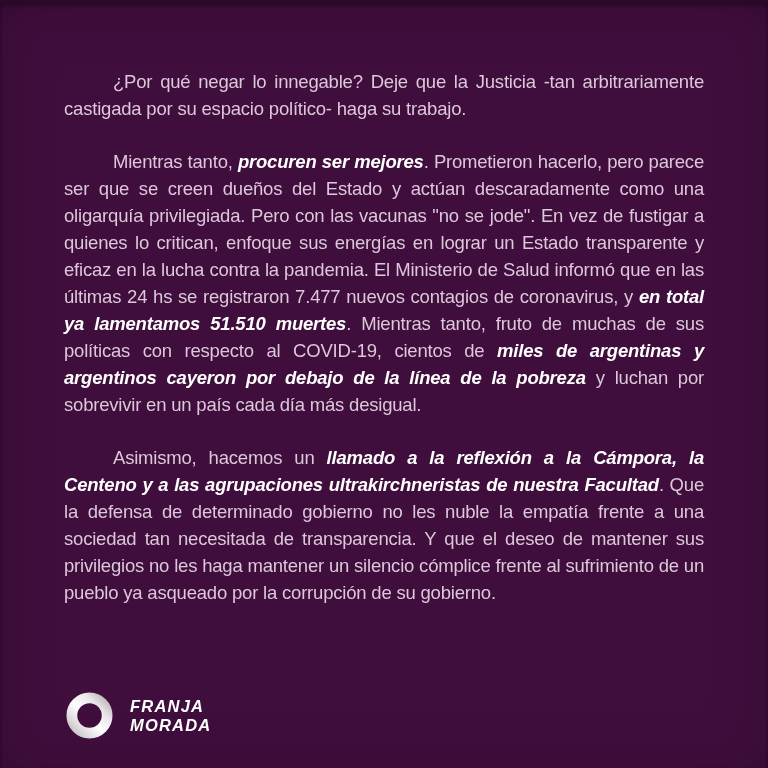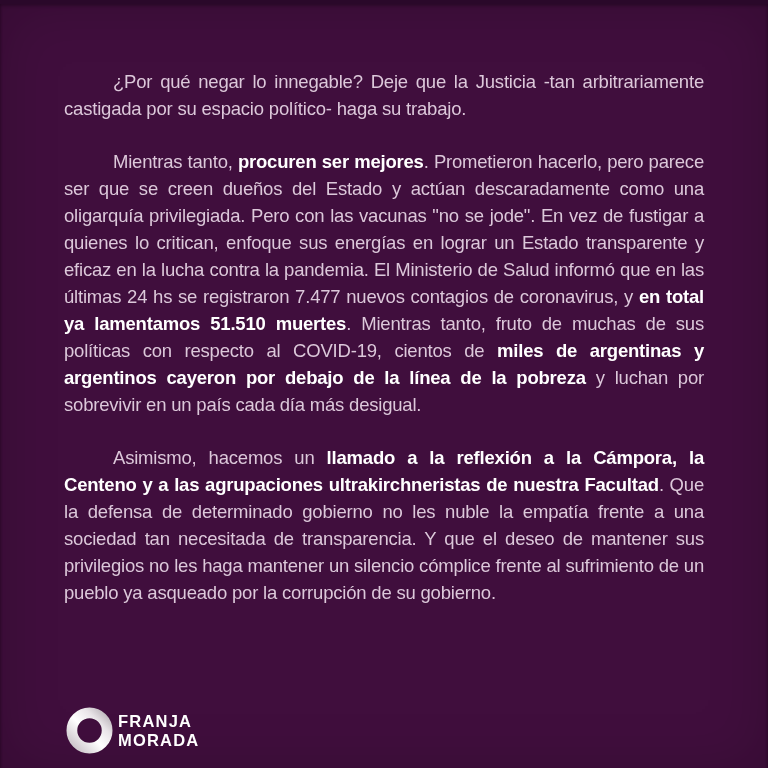--- a/index.html
+++ b/index.html
@@ -30,29 +30,31 @@
   }
   .letter p {
     text-align: justify;
     text-indent: 49px;
     margin-bottom: 26px;
     hyphens: none;
   }
   .letter p span.b {
     font-weight: 700;
     color: var(--bold-text, #ffffff);
+    font-style: italic;
   }
 
   .footer {
     position: absolute;
     left: 66px;
-    top: 703px;
+    top: 688px;
     display: flex;
     align-items: center;
-    gap: 5px;
+    gap: 17px;
+    font-style: italic;
   }
   .ring { display: block; width: 47px; height: 47px; }
   .logo-text {
     display: flex;
     flex-direction: column;
     color: var(--bold-text, #ffffff);
     font-weight: 700;
     font-size: 16.5px;
     line-height: 19px;
     letter-spacing: 1.2px;

